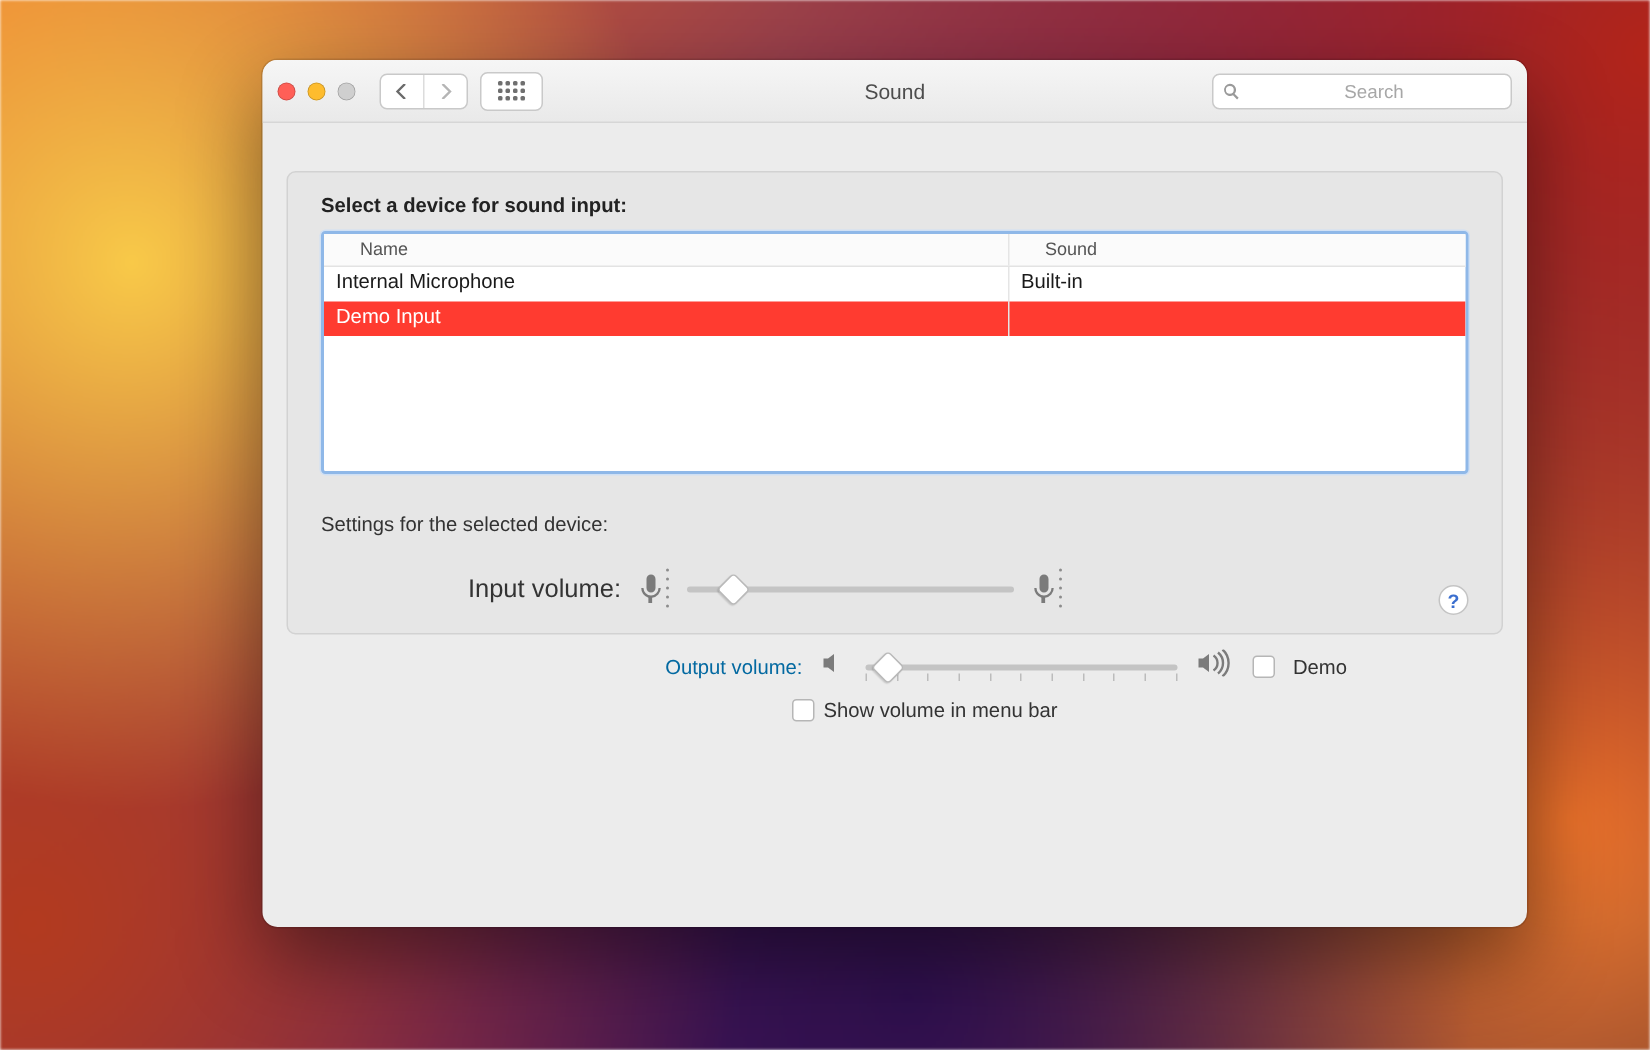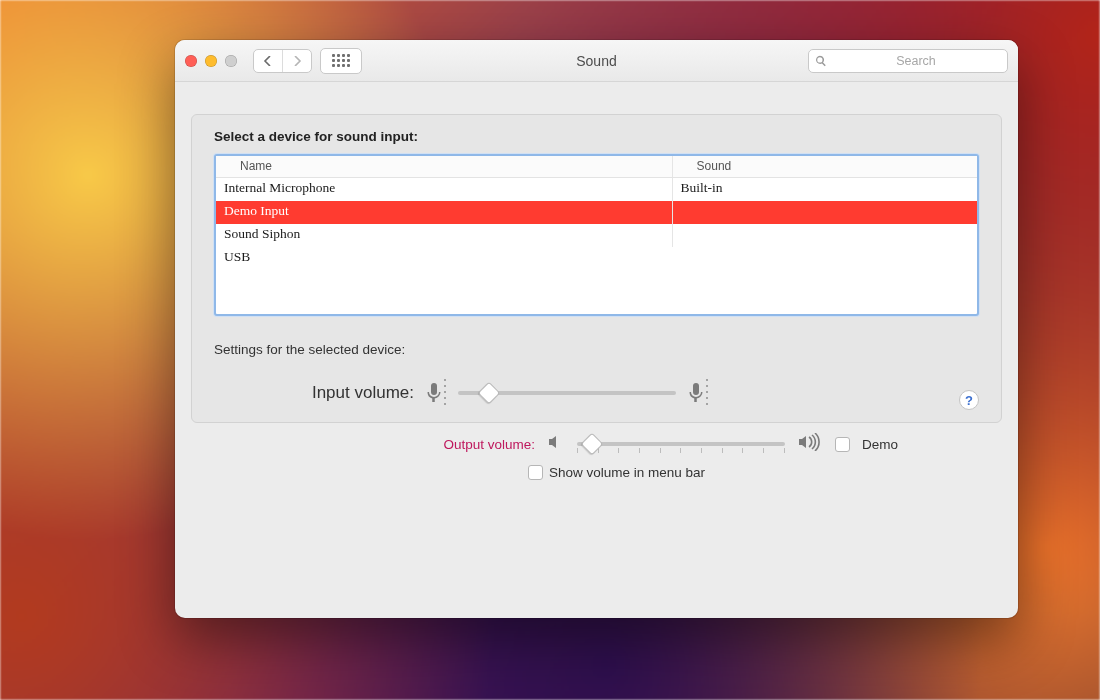--- a/index.html
+++ b/index.html
@@ -88,21 +88,21 @@
     height:162px;
     display:flex; flex-direction:column;
     box-shadow:0 0 0 1px #d0e0f4;
   }
   .device-table .head { display:flex; height:22px; font-size:12px; color:#555; border-bottom:1px solid #e3e3e3; background:#fbfbfb;}
   .device-table .head > div { padding:3px 24px;}
   .col-name { flex:0 0 60%; border-right:1px solid #e5e5e5;}
   .col-type { flex:0 0 40%;}
   .device-table .rows { flex:1; overflow:auto;}
   .device-row { display:flex; height:23px; font-size:13.5px; color:#1a1a1a; cursor:pointer;}
-  .device-row > div { padding:2px 8px;font-family:Liberation Serif, serif;}
+  .device-row > div { padding:2px 8px;}
   .device-row.selected { background:#ff3b30; color:#fff;}
 
   .settings { margin-top:26px; display:flex; flex-direction:column; gap:12px; position:relative;}
   .sl-row { display:flex; align-items:center; gap:12px;}
   .sl-row .lbl { width:200px; text-align:right; font-size:17px; color:#333;}
 
   
   .mic { display:inline-flex; align-items:center; gap:2px;}
   .mic svg { width:16px; height:22px; fill:#7b7b7b;}
   .mic .dots { display:grid; grid-template-rows:repeat(5,3px); gap:3px;}
@@ -122,21 +122,21 @@
   .level i { width:8px; height:18px; border-radius:4px; background:#7a7a7a;}
   .level i.dim1 { background:#b9b9b9;}
   .level i.dim2 { background:#d3d3d3;}
   .level i.off  { background:#e1e1e1;}
 
   .help { position:absolute; right:0; bottom:-4px; width:20px; height:20px; border:1px solid #c4c4c4; border-radius:50%; background:#fff; color:#3b6fcf; font-size:13px; font-weight:600; display:flex; align-items:center; justify-content:center; cursor:pointer;}
 
   
   .footer { margin-top:10px; display:flex; flex-direction:column; gap:10px; align-items:center;}
   .foot-row { display:flex; align-items:center; gap:12px;}
-  .foot-row .lbl { width:240px; text-align:right; font-size:13.5px; color:#be185d;}
+  .foot-row .lbl { width:240px; text-align:right; font-size:13.5px; color:#0369a1;}
   .spk svg { fill:#7b7b7b;}
   .chkbox { width:15px; height:15px; border:1px solid #b6b6b6; border-radius:3px; background:#fff; display:inline-block; cursor:pointer;}
   .chkrow { display:flex; align-items:center; gap:6px; font-size:13.5px; color:#333;}
 </style>
 </head>
 <body>
 
 <div class="wallpaper"></div>
 
 <div class="window">
@@ -202,25 +202,23 @@
         <div class="rows" id="device-rows">
             <div class="device-row">
               <div class="col-name">Internal Microphone</div>
               <div class="col-type">Built-in</div>
             </div>
             <div class="device-row selected">
               <div class="col-name">Demo Input</div>
               <div class="col-type"></div>
             </div>
             <div class="device-row">
-              <div class="col-name">Sound Siphon</div>
               <div class="col-type"></div>
             </div>
             <div class="device-row">
-              <div class="col-type">USB</div>
             </div>
           </div>
       </div>
 
       <div class="settings">
         <div class="section-label normal">Settings for the selected device:</div>
 
         <div class="sl-row">
           <div class="lbl">Input volume:</div>
           <span class="mic">

